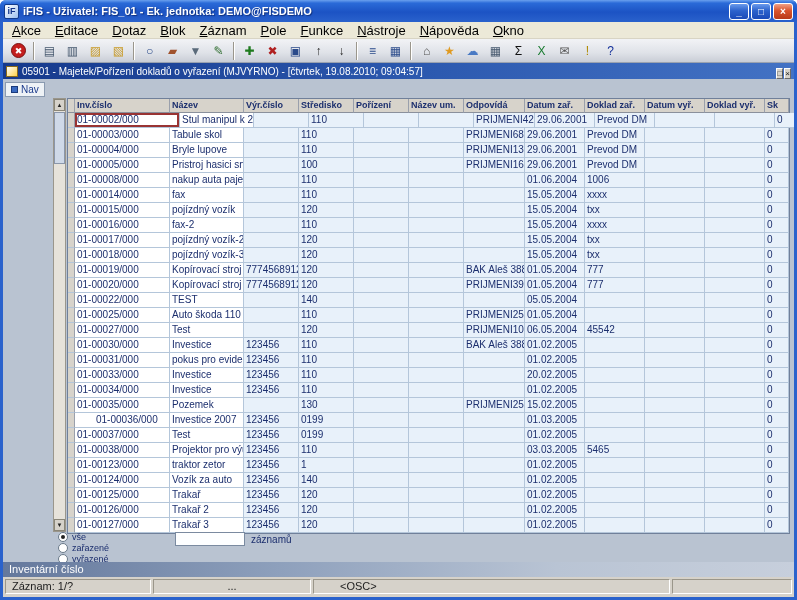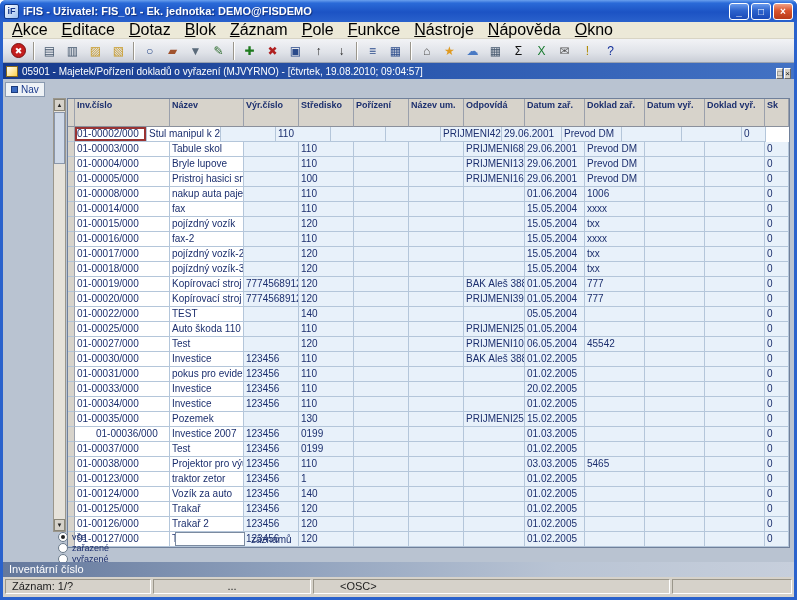--- a/index.html
+++ b/index.html
@@ -19,21 +19,21 @@
   .win-btn { width:20px; height:17px; border:1px solid #fff; border-radius:3px; color:#fff;
     font-size:10px; font-weight:bold; line-height:15px; text-align:center;
     background:linear-gradient(180deg,#6a9aec,#2c62cc 45%,#1a4ab8); }
   .win-btn.close { background:linear-gradient(180deg,#f0a086,#d8532c 45%,#b83a18); }
 
   
   .content { position:absolute; left:3px; top:22px; width:791px; height:575px; background:#ece9d8; overflow:hidden; }
 
   .menubar { position:absolute; left:0; top:0; width:100%; height:17px; background:#ece9d8;
     display:flex; align-items:center; padding-left:2px; border-bottom:1px solid #d8d4c4; }
-  .menu-item { display:inline-block; font-size:16px; color:#000; padding:1px 7px; }
+  .menu-item { display:inline-block; font-size:13px; color:#000; padding:1px 7px; }
   .menu-item::first-letter { text-decoration:underline; }
 
   .toolbar { position:absolute; left:0; top:17px; width:100%; height:24px;
     background:linear-gradient(180deg,#f2f3f6 0%, #dfe2e8 60%, #c9cdd6 100%);
     border-bottom:1px solid #9aa2b0; display:flex; align-items:center; padding-left:4px; }
   .tb-btn { width:21px; height:21px; display:flex; align-items:center; justify-content:center; margin:0 1px; }
   .tb-glyph { font-size:12px; line-height:16px; }
   .tb-round { width:15px; height:15px; border-radius:50%; font-size:9px; line-height:15px; text-align:center; border:1px solid #7a1010; }
   .tb-sep { width:2px; height:18px; margin:0 3px; border-left:1px solid #9a96 ; border-left:1px solid #9a968c; border-right:1px solid #fff; }
 
@@ -54,21 +54,21 @@
 
   .vscroll { position:absolute; left:50px; top:19px; width:13px; height:434px; background:#e6e2da; border:1px solid #9a968c; }
   .vs-btn { position:absolute; left:0; width:11px; height:12px; background:#d6d2ca; border:1px solid #8a8678;
     text-align:center; font-size:6px; line-height:11px; color:#222; }
   .vs-up { top:0; }
   .vs-down { bottom:0; }
   .vs-thumb { position:absolute; left:0; top:13px; width:11px; height:52px; background:#cfd9e8; border:1px solid #8a96aa; }
 
   .grid { position:absolute; left:64px; top:19px; width:723px; border:1px solid #70809a; background:#fff; }
   .grid-header { display:flex; }
-  .gh-cell { height:28px; background:#d7d3cb; border-right:1px solid #9aa0ac; border-bottom:1px solid #8a909c;
+  .gh-cell { height:14px; background:#d7d3cb; border-right:1px solid #9aa0ac; border-bottom:1px solid #8a909c;
     font-size:9px; font-weight:bold; line-height:13px; padding:0 2px; color:#1c2f6e;
     overflow:hidden; white-space:nowrap; flex:none; }
   .grid-row { display:flex; height:15px; }
   .gr-cell { height:15px; border-right:1px solid #b4c6da; border-bottom:1px solid #b4c6da; background:#fff;
     font-size:10px; line-height:14px; padding:0 2px; color:#1c2f6e; overflow:hidden; white-space:nowrap; flex:none; }
   .gr-cell.tint { background:#e8f1fa; }
   .gutter { width:7px; background:#d7d3cb; border-right:1px solid #9aa0ac; padding:0; }
   .gr-cell.focus { box-shadow:inset 0 0 0 2px #993333; }
 
   .radio-group { position:absolute; left:55px; top:453px; }
@@ -237,21 +237,21 @@
             <div class="gh-cell" style="width: 61px;">Odpovídá</div>
             <div class="gh-cell" style="width: 60px;">Datum zař.</div>
             <div class="gh-cell" style="width: 60px;">Doklad zař.</div>
             <div class="gh-cell" style="width: 60px;">Datum vyř.</div>
             <div class="gh-cell" style="width: 60px;">Doklad vyř.</div>
             <div class="gh-cell" style="width: 24px;">Sk</div>
           </div>
         <div id="grid-body">
             <div class="grid-row">
               <div class="gr-cell gutter"></div>
-              <div class="gr-cell focus" style="width: 72px;">01-00002/000</div>
+              <div class="gr-cell focus" style="width: 105px;">01-00002/000</div>
               <div class="gr-cell" style="width: 74px;">Stul manipul k 22</div>
               <div class="gr-cell tint" style="width: 55px;"></div>
               <div class="gr-cell tint" style="width: 55px;">110</div>
               <div class="gr-cell tint" style="width: 55px;"></div>
               <div class="gr-cell tint" style="width: 55px;"></div>
               <div class="gr-cell tint" style="width: 61px;">PRIJMENI4276 N</div>
               <div class="gr-cell tint" style="width: 60px;">29.06.2001</div>
               <div class="gr-cell tint" style="width: 60px;">Prevod DM</div>
               <div class="gr-cell tint" style="width: 60px;"></div>
               <div class="gr-cell tint" style="width: 60px;"></div>

